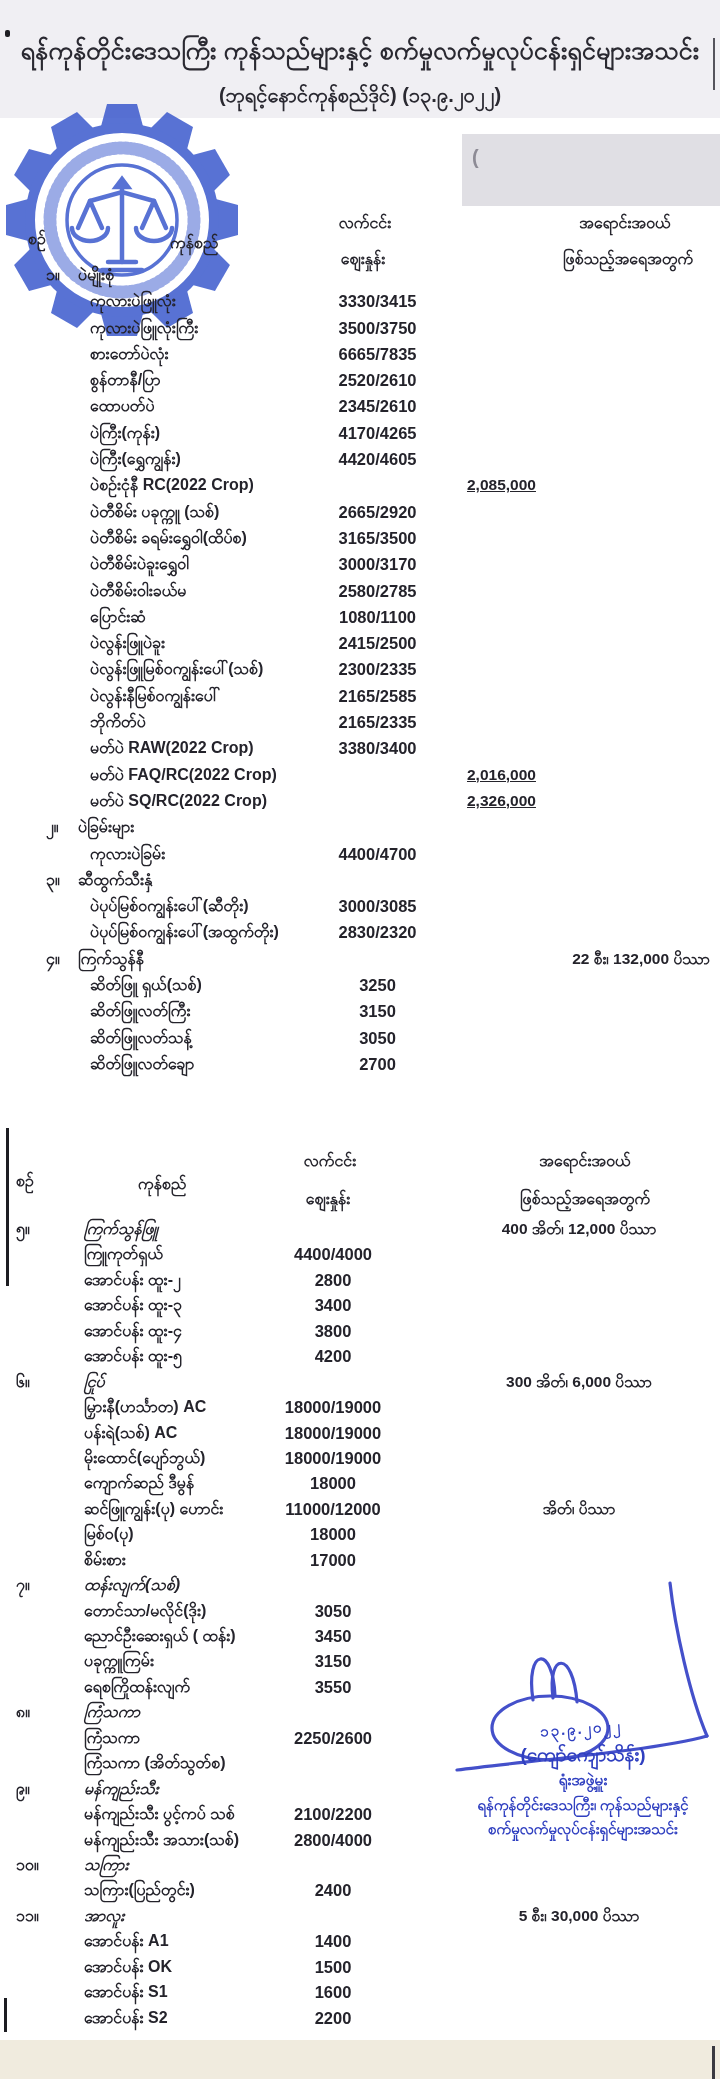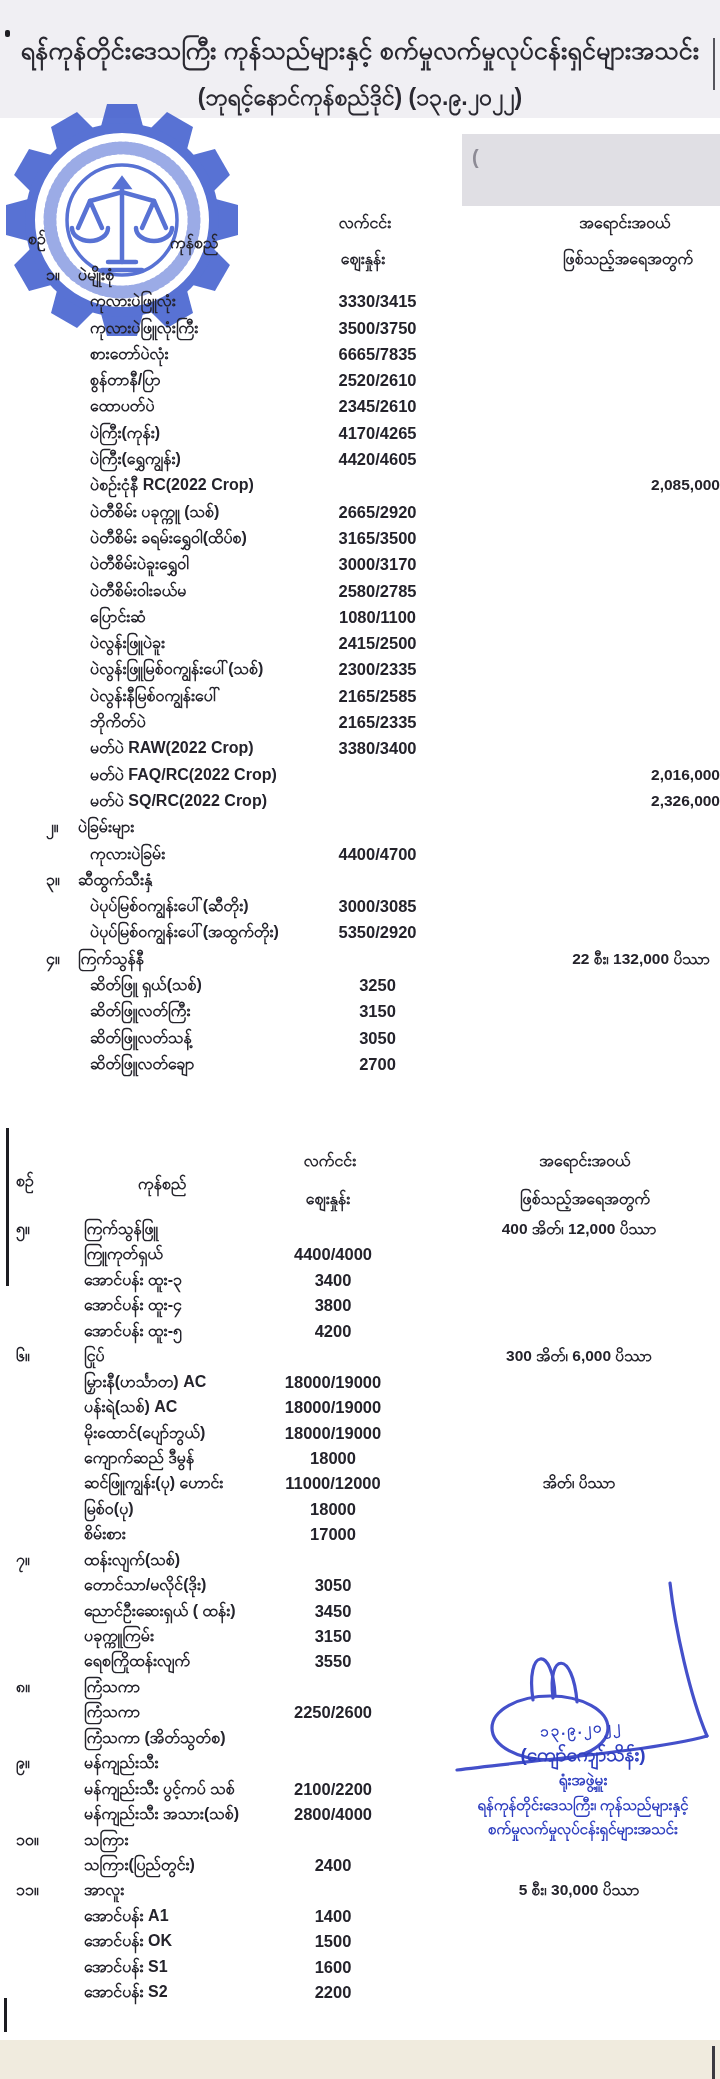--- a/index.html
+++ b/index.html
@@ -4,40 +4,40 @@
 <style>
   html,body{margin:0;padding:0;background:#cfcdd4;}
   .sheet{position:relative;width:720px;height:2079px;margin:0 auto;overflow:hidden;
          background:#ffffff;font-family:"Liberation Sans","DejaVu Sans",sans-serif;color:#24232b;}
   .topzone{position:absolute;left:0;top:0;width:720px;height:118px;background:#f0eff3;}
   .shadowband{position:absolute;left:462px;top:134px;width:258px;height:72px;background:#e0dfe4;}
   .bottomband{position:absolute;left:0;top:2040px;width:720px;height:39px;background:#f0ebde;}
   .title1{position:absolute;left:0;top:34px;width:720px;text-align:center;
           font-size:25px;font-weight:700;color:#2a2931;letter-spacing:.2px;}
   .title2{position:absolute;left:0;top:82px;width:720px;text-align:center;
-          font-size:23px;font-weight:700;color:#2a2931;}
+          font-size:20px;font-weight:700;color:#2a2931;}
   
   .th{position:absolute;font-size:16px;font-weight:700;color:#26252d;white-space:nowrap;}
   .th.c{text-align:center;}
   
   .rows{position:absolute;left:0;width:720px;}
   #rows1{top:266px;} #rows2{top:1220px;}
   .row{display:flex;align-items:flex-start;line-height:1.15;}
   .t1r{height:26.3px;} .t2r{height:25.45px;}
   .c-no{box-sizing:border-box;font-weight:700;font-size:16px;white-space:nowrap;}
   .t1r .c-no{flex:0 0 90px;padding-left:46px;}
   .t2r .c-no{flex:0 0 84px;padding-left:16px;}
   .c-name{flex:0 0 auto;font-size:16px;font-weight:600;white-space:nowrap;color:#24232b;}
   .t1r .c-name{width:210px;} .t2r .c-name{width:174px;}
   .t1r.section .c-name{margin-left:-12px;font-weight:700;}
-  .t2r.section .c-name{font-weight:700;}
+  .t2r.section .c-name{font-weight:700;font-style:italic;}
   .c-price{box-sizing:border-box;text-align:center;font-weight:700;font-size:16.5px;white-space:nowrap;}
   .t1r .c-price{flex:0 0 155px;} .t2r .c-price{flex:0 0 150px;}
   .c-vol{flex:1;box-sizing:border-box;font-weight:700;font-size:15.5px;white-space:nowrap;}
-  .t1r .c-vol.amount{text-align:right;padding-left:12px;}
+  .t1r .c-vol.amount{text-align:left;padding-left:12px;text-decoration:underline;}
   .t1r .c-vol.note{text-align:right;padding-right:10px;}
   .t2r .c-vol.note{text-align:center;padding-left:30px;}
   
   .stamp{position:absolute;left:6px;top:104px;pointer-events:none;}
   .sig-svg{position:absolute;left:455px;top:1578px;pointer-events:none;}
   .sig-date{position:absolute;left:540px;top:1716px;width:160px;color:var(--ink-blue,#3747c5);
             font-size:15px;font-weight:600;transform:rotate(-4deg);letter-spacing:2px;}
   .sig-line{position:absolute;left:452px;width:262px;text-align:center;color:var(--ink-blue,#2c3ec2);
             font-weight:700;white-space:nowrap;}
   .sig-name{top:1742px;font-size:19px;}
@@ -251,21 +251,21 @@
       </div>
       <div class="row t1r">
         <span class="c-no"></span>
         <span class="c-name">ပဲပုပ်မြစ်ဝကျွန်းပေါ်(ဆီတိုး)</span>
         <span class="c-price">3000/3085</span>
         <span class="c-vol"></span>
       </div>
       <div class="row t1r">
         <span class="c-no"></span>
         <span class="c-name">ပဲပုပ်မြစ်ဝကျွန်းပေါ်(အထွက်တိုး)</span>
-        <span class="c-price">5350/2920</span>
+        <span class="c-price">2830/2320</span>
         <span class="c-vol"></span>
       </div>
       <div class="row t1r section">
         <span class="c-no">၄။</span>
         <span class="c-name">ကြက်သွန်နီ</span>
         <span class="c-price"></span>
         <span class="c-vol note">22 စီး၊ 132,000 ပိဿာ</span>
       </div>
       <div class="row t1r">
         <span class="c-no"></span>
@@ -305,20 +305,26 @@
       <div class="row t2r section">
         <span class="c-no">၅။</span>
         <span class="c-name">ကြက်သွန်ဖြူ</span>
         <span class="c-price"></span>
         <span class="c-vol note">400 အိတ်၊  12,000  ပိဿာ</span>
       </div>
       <div class="row t2r">
         <span class="c-no"></span>
         <span class="c-name">ကြူကုတ်ရှယ်</span>
         <span class="c-price">4400/4000</span>
+        <span class="c-vol"></span>
+      </div>
+      <div class="row t2r">
+        <span class="c-no"></span>
+        <span class="c-name">အောင်ပန်း ထူး-၂</span>
+        <span class="c-price">2800</span>
         <span class="c-vol"></span>
       </div>
       <div class="row t2r">
         <span class="c-no"></span>
         <span class="c-name">အောင်ပန်း ထူး-၃</span>
         <span class="c-price">3400</span>
         <span class="c-vol"></span>
       </div>
       <div class="row t2r">
         <span class="c-no"></span>

